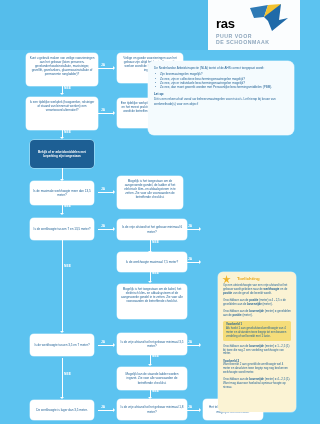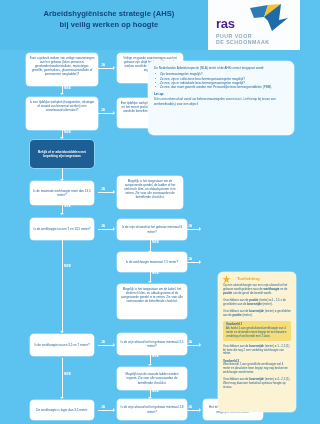--- a/index.html
+++ b/index.html
@@ -17,21 +17,21 @@
     position:absolute;left:16px;top:9px;width:186px;
     text-align:center;color:#12467f;font-weight:bold;
     font-size:7.6px;line-height:10.5px;letter-spacing:.05px;
   }
   .logo-panel{
     position:absolute;right:0;top:0;width:92px;height:50px;
     background:#fbfdfe;display:block;
   }
   .logo-mark{position:absolute;left:40px;top:4px;width:42px;height:28px;}
   .logo-word{
-    position:absolute;left:8px;top:16px;color:#4c1d95;
+    position:absolute;left:8px;top:16px;color:#000000;
     font-weight:bold;font-size:13px;letter-spacing:-.3px;
   }
   .logo-sub{
     position:absolute;left:8px;top:33px;color:#8fa7bd;
     font-size:5.2px;line-height:6.2px;letter-spacing:.5px;font-weight:bold;
   }
 
   
   .box{
     position:absolute;background:#ffffff;border-radius:4px;
@@ -90,24 +90,20 @@
     position:absolute;color:#ffffff;font-weight:bold;
     font-size:3.2px;letter-spacing:.1px;line-height:4px;
   }
 </style>
 </head>
 <body>
 
 <div id="poster">
 
   <div class="header">
-    <div class="hdr-title">
-      <span>Arbeidshygiënische strategie (AHS)</span><br>
-      <span>bij veilig werken op hoogte</span>
-    </div>
     <div class="logo-panel">
       <svg class="logo-mark" viewBox="0 0 42 28">
         <path d="M2 4 L20 1 L16 13 L6 14 Z" fill="#2e7ab5"></path>
         <path d="M20 1 L33 0 L24 12 L16 13 Z" fill="#f2c230"></path>
         <path d="M16 13 L33 0 L31 16 L40 14 L24 27 L20 17 Z" fill="#1f6aa8"></path>
       </svg>
       <div class="logo-word">ras</div>
       <div class="logo-sub">
         <span>PUUR VOOR</span><br>
         <span>DE SCHOONMAAK</span>

